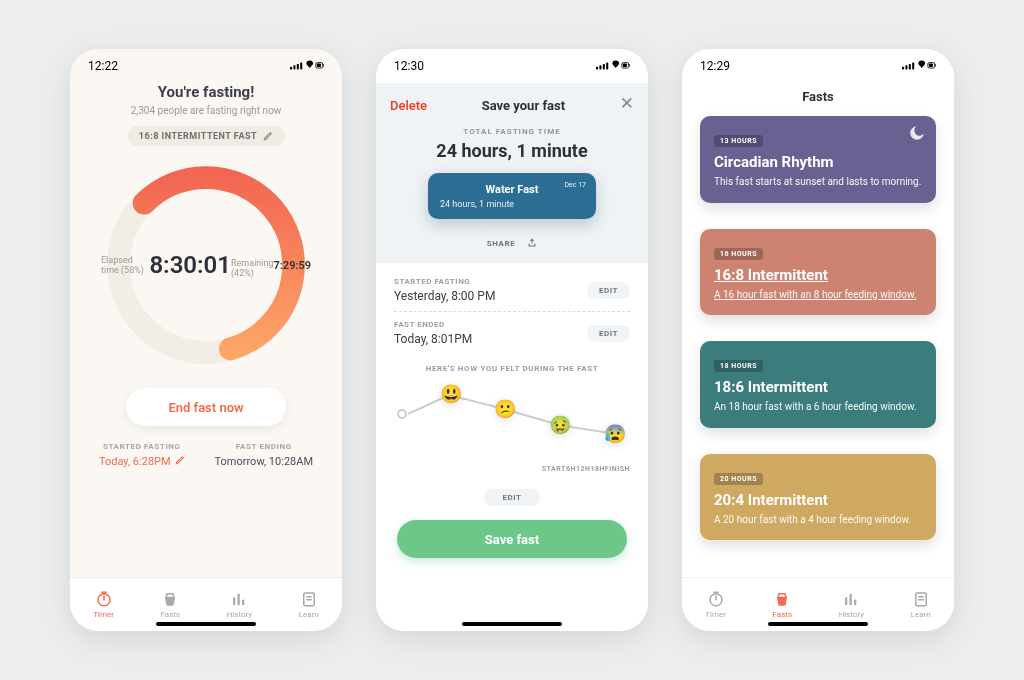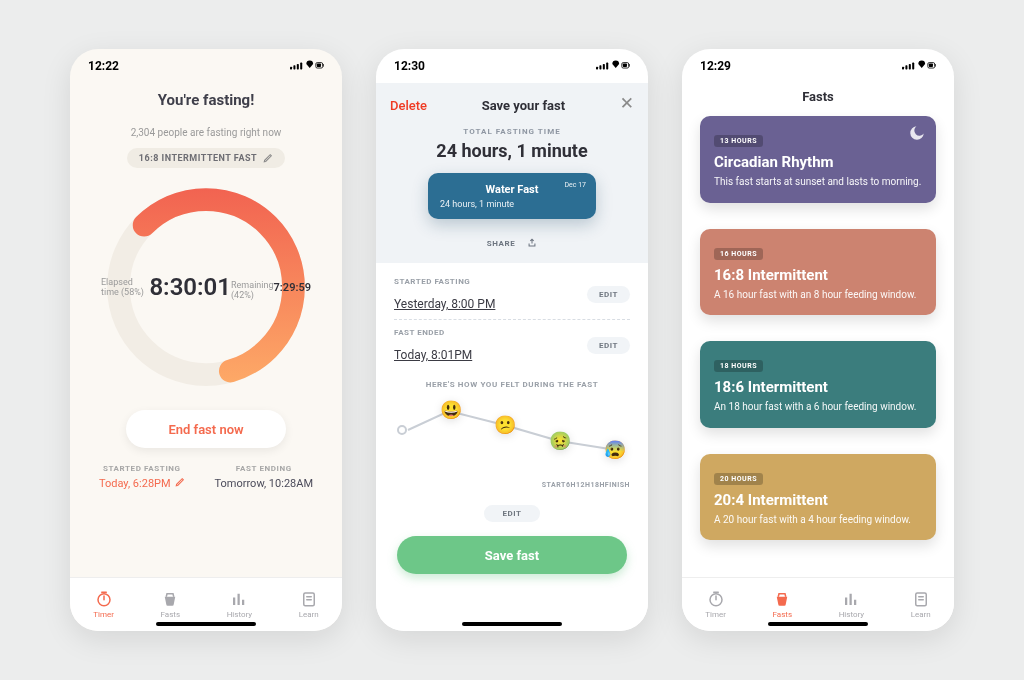--- a/index.html
+++ b/index.html
@@ -1,29 +1,29 @@
 <!DOCTYPE html>
 <html><head>
 <meta charset="utf-8">
 <style>
   * { box-sizing: border-box; margin: 0; padding: 0; font-family: -apple-system, BlinkMacSystemFont, "Segoe UI", Roboto, sans-serif; }
   body { background: #eceded; width: 1024px; height: 680px; display: flex; justify-content: center; align-items: center; gap: 34px; }
   .phone { width: 272px; height: 582px; background: #fff; border-radius: 28px; overflow: hidden; box-shadow: 0 8px 30px rgba(0,0,0,0.10); position: relative; display: flex; flex-direction: column; }
   .phone.cream { background: #fbf8f3; }
-  .statusbar { height: 34px; display: flex; align-items: center; justify-content: space-between; padding: 0 18px; font-size: 12px; font-weight: 700; }
+  .statusbar { height: 34px; display: flex; align-items: center; justify-content: space-between; padding: 0 18px; font-size: 12px; font-weight: 400; }
   .status-r { display:flex; align-items:center; gap:2px; }
   .content { flex: 1; overflow: hidden; position: relative; }
   .tabbar { height: 54px; border-top: 1px solid #eee; display: flex; justify-content: space-around; align-items: center; background:#fff; }
   .tab { display: flex; flex-direction: column; align-items: center; gap: 2px; font-size: 8px; color: #a8a8ad; cursor:pointer; }
   .tab.active { color: #f46a4e; }
   .tab svg { width: 18px; height: 18px; }
   .homebar { position:absolute; bottom:5px; left:50%; transform:translateX(-50%); width:100px; height:4px; border-radius:3px; background:#000; }
   
-  .s1 .title { text-align:center; font-size:15px; font-weight:700; color:#3f3f4a; margin-top:8px; }
-  .s1 .sub   { text-align:center; font-size:10px; color:#9a9a9a; margin-top:18px; }
+  .s1 .title { text-align:center; font-size:15px; font-weight:700; color:#3f3f4a; }
+  .s1 .sub   { text-align:center; font-size:10px; color:#9a9a9a; margin-top:4px; }
   .s1 .chip  { margin:10px auto 0; width:max-content; background:#f0ece4; border-radius:14px; padding:5px 12px; font-size:9px; font-weight:700; letter-spacing:0.5px; color:#6d6d73; display:flex; align-items:center; gap:6px; }
   .s1 .ringwrap { position:relative; width:210px; height:210px; margin:14px auto 0; }
   .s1 .ring-svg { width:210px; height:210px; transform:rotate(-135deg); }
   .s1 .ringlabels { position:absolute; inset:0; display:flex; flex-direction:row; align-items:center; justify-content:flex-start; }
   .s1 .lbl-sm { font-size:9px; color:#9a9a9a; }
   .s1 .lbl-lg { font-size:24px; font-weight:600; color:#2f2f37; margin:3px 0; }
   .s1 .lbl-md { font-size:11px; font-weight:600; color:#2f2f37; margin-top:1px;}
   .s1 .endbtn { margin:18px auto 0; width:160px; height:38px; border-radius:20px; background:#fff; box-shadow:0 3px 10px rgba(0,0,0,0.07); display:flex; align-items:center; justify-content:center; color:#f46a4e; font-weight:600; font-size:13px; cursor:pointer; }
   .s1 .row { display:flex; justify-content:space-around; margin:16px 14px 0; }
   .s1 .row .col { text-align:center; }
@@ -42,39 +42,39 @@
   .s2 .tft-v { text-align:center; font-size:18px; font-weight:700; color:#2f2f37; margin-top:4px; }
   .s2 .card  { margin:12px auto 0; width:168px; background:#2c6e93; border-radius:10px; padding:10px 12px; box-shadow:0 6px 16px rgba(30,74,104,0.25); color:#fff; position:relative;}
   .s2 .card .ct { font-size:11px; font-weight:700;text-align:center; }
   .s2 .card .cs { font-size:9px; margin-top:3px; opacity:0.9; }
   .s2 .card .cd { position:absolute; top:8px; right:10px; font-size:7px; opacity:0.9; }
   .s2 .sharebtn { margin:12px auto 0; width:72px; height:24px; border-radius:13px; background:#f0f3f6; display:flex; align-items:center; justify-content:center; gap:12px; font-size:8px; letter-spacing:0.6px; font-weight:700; color:#6d7580; cursor:pointer; }
   .s2 .section { padding:0 18px; margin-top:14px; }
   .s2 .srow { display:flex; justify-content:space-between; align-items:center; padding:8px 0; }
   .s2 .srow + .srow { border-top: 1px dashed #d8dde3; }
   .s2 .sh { font-size:8px; letter-spacing:0.5px; font-weight:700; color:#9aa0a8; }
-  .s2 .sv { font-size:12px; color:#3b3b44; margin-top:11px;text-decoration:underline; }
+  .s2 .sv { font-size:12px; color:#3b3b44; margin-top:3px; }
   .s2 .editpill { background:#f1f4f7; border-radius:12px; padding:4px 12px; font-size:8px; font-weight:700; letter-spacing:0.5px; color:#707780; cursor:pointer; }
   .s2 .feelh { text-align:center; font-size:8px; letter-spacing:0.6px; font-weight:700; color:#9aa0a8; margin-top:10px; }
   .s2 .feelchart { position:relative; height:70px; margin:6px 18px 0; }
   .s2 .feelchart svg { position:absolute; inset:0; width:100%; height:100%; }
   .s2 .emoji { position:absolute; font-size:18px; filter: drop-shadow(0 2px 4px rgba(0,0,0,0.12)); }
   .s2 .feelaxis { display:flex; justify-content:flex-end; margin:16px 18px; font-size:7px; letter-spacing:0.5px; font-weight:700; color:#9aa0a8; }
   .s2 .bottomedit { margin:12px auto 0; width:56px; }
   .s2 .savebtn { margin:14px auto 0; width:230px; height:38px; border-radius:20px; background:#6dc788; color:#fff; font-weight:700; font-size:13px; display:flex; align-items:center; justify-content:center; cursor:pointer; box-shadow:0 4px 10px rgba(109,199,136,0.35); }
   
   .s3 .navtitle { text-align:center; font-size:13px; font-weight:700; color:#2f2f37; padding:6px 0 10px; }
   .s3 .list { padding: 2px 18px; display:flex; flex-direction:column; gap:26px; }
   .s3 .fcard { border-radius:10px; padding:12px 14px 14px; color:#fff; box-shadow:0 6px 14px rgba(0,0,0,0.12); position:relative; overflow:hidden; cursor:pointer; }
   .s3 .fcard .tag { display:inline-block; background:rgba(0,0,0,0.22); border-radius:3px; padding:2px 6px; font-size:7px; font-weight:700; letter-spacing:0.5px; }
   .s3 .fcard .ft { font-size:15px; font-weight:700; margin-top:6px; }
   .s3 .fcard .fd { font-size:10px; opacity:0.94; margin-top:4px; line-height:1.35; }
   .s3 .moon { position:absolute; top:8px; right:10px; width:18px; height:18px; }
   .c-purple { background:#6a6193; }
-  .c-coral  { background:#cc8370; }
+  .c-coral  { background:#cc8370;text-decoration:underline; }
   .c-teal   { background:#3b7d7d; }
   .c-gold   { background:#cfa861; }
 </style>
 </head>
 <body>
 
 <div class="phone cream">
   <div class="statusbar">
     <span>12:22</span>
     <span class="status-r">

